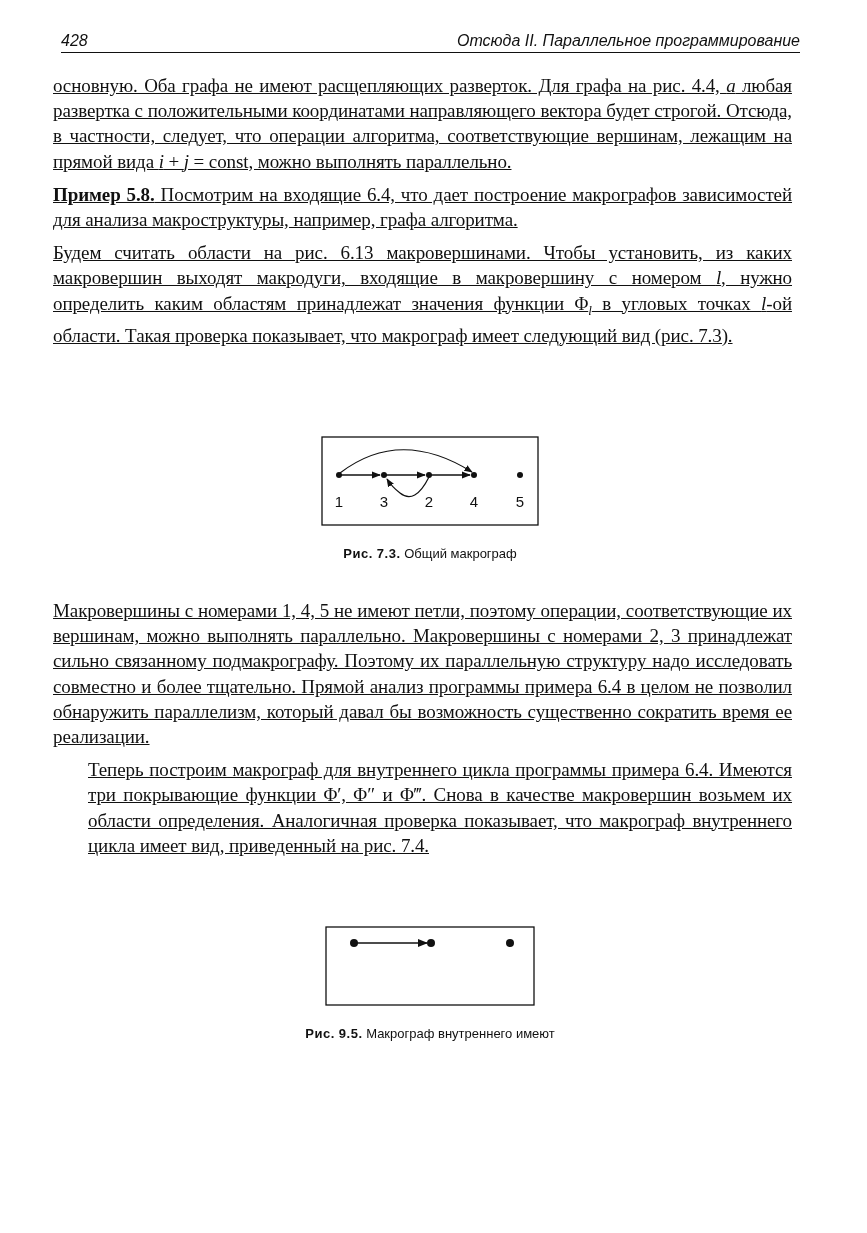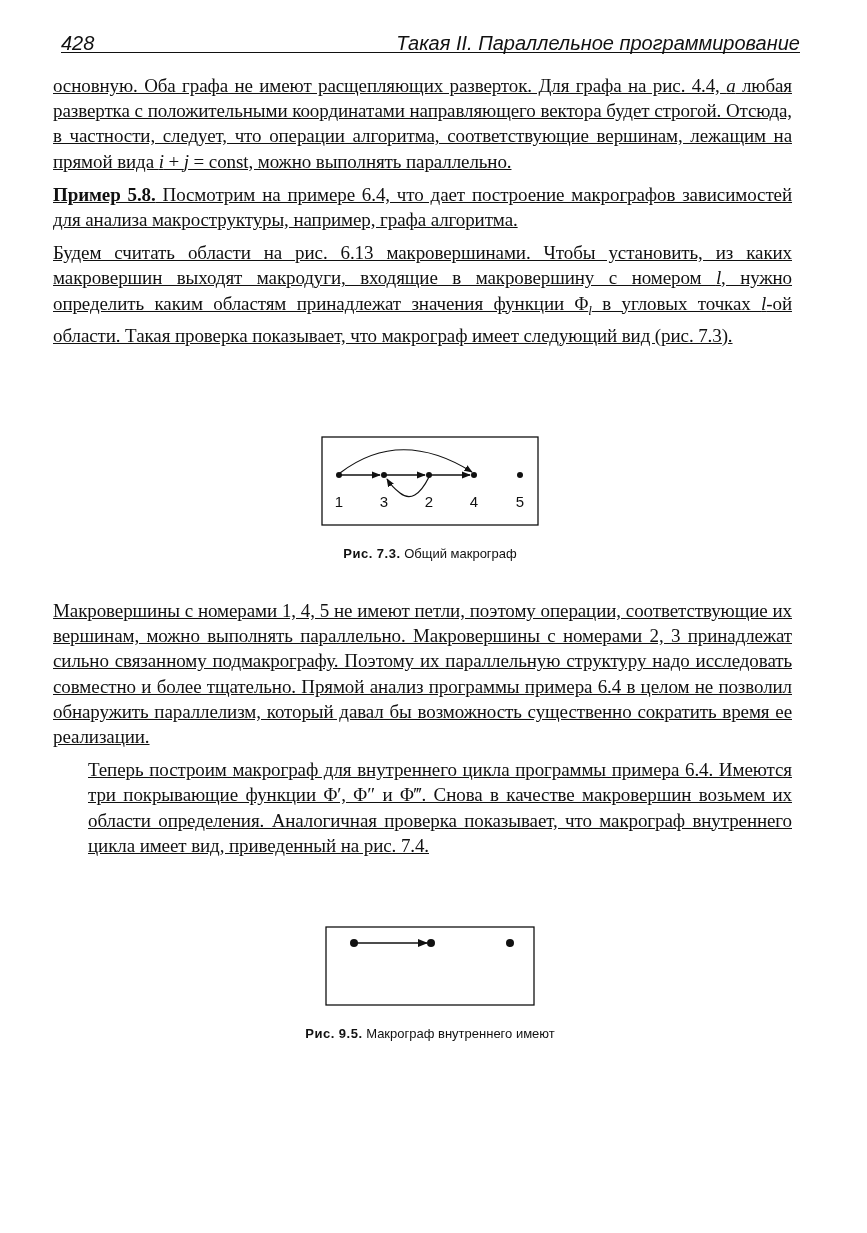--- a/index.html
+++ b/index.html
@@ -1,40 +1,40 @@
 <!DOCTYPE html>
 <html><head>
 <meta charset="utf-8">
 <style>
   html, body { margin:0; padding:0; background:#fff; }
   body { width:867px; height:1233px; position:relative; overflow:hidden; color:#111; }
   .header { position:absolute; left:61px; top:30px; width:739px; height:22px; border-bottom:1.5px solid #111;
-            font-family:"Liberation Sans", sans-serif; font-style:italic; font-size:20px; }
+            font-family:"Liberation Sans", sans-serif; font-style:italic; font-size:16px; }
   .header .pg { position:absolute; left:0; top:2px; }
   .header .run { position:absolute; right:0; top:2px; }
   .text { position:absolute; left:53px; width:739px; font-family:"Liberation Serif", serif; font-size:19px;
           line-height:25.2px; text-align:justify; letter-spacing:-0.1px;text-decoration:underline; }
   .text p { margin:0; }
   .b { font-weight:bold; }
   .i { font-style:italic; }
   .fig { position:absolute; }
   .caption { position:absolute; font-family:"Liberation Sans", sans-serif; font-size:13px; text-align:center; }
   .caption .b { font-weight:bold; letter-spacing:0.5px; }
 </style>
 </head>
 <body>
 
 <div class="header">
   <span class="pg">428</span>
-  <span class="run">Такая II. Параллельное программирование</span>
+  <span class="run">Отсюда II. Параллельное программирование</span>
 </div>
 
 <div class="text" style="top:73px;">
   <p><span>основную. Оба графа не имеют расщепляющих разверток. Для графа на рис. 4.4, </span><span class="i">a</span><span> любая развертка с положительными координатами направляющего вектора будет строгой. Отсюда, в частности, следует, что операции алгоритма, соответствующие вершинам, лежащим на прямой вида </span><span class="i">i</span><span> + </span><span class="i">j</span><span> = const, можно выполнять параллельно.</span></p>
-  <p style="margin-top:8px;"><span class="b">Пример 5.8.</span><span> Посмотрим на примере 6.4, что дает построение макрографов зависимостей для анализа макроструктуры, например, графа алгоритма.</span></p>
+  <p style="margin-top:8px;"><span class="b">Пример 5.8.</span><span> Посмотрим на входящие 6.4, что дает построение макрографов зависимостей для анализа макроструктуры, например, графа алгоритма.</span></p>
   <p style="margin-top:8px;"><span>Будем считать области на рис. 6.13 макровершинами. Чтобы установить, из каких макровершин выходят макродуги, входящие в макровершину с номером </span><span class="i">l</span><span>, нужно определить каким областям принадлежат значения функции Φ</span><sub class="i" style="font-size:13px;">l</sub><span> в угловых точках </span><span class="i">l</span><span>-ой области. Такая проверка показывает, что макрограф имеет следующий вид (рис. 7.3).</span></p>
 </div>
 
 <svg class="fig" style="left:320px;top:435px;" width="222" height="94">
   <defs>
     <marker id="ar" viewBox="0 0 10 10" refX="9" refY="5" markerWidth="7" markerHeight="7" orient="auto">
       <path d="M0,1 L10,5 L0,9 z" fill="#111"></path>
     </marker>
   </defs>
   <rect x="2" y="2" width="216" height="88" fill="none" stroke="#111" stroke-width="1.3"></rect>

